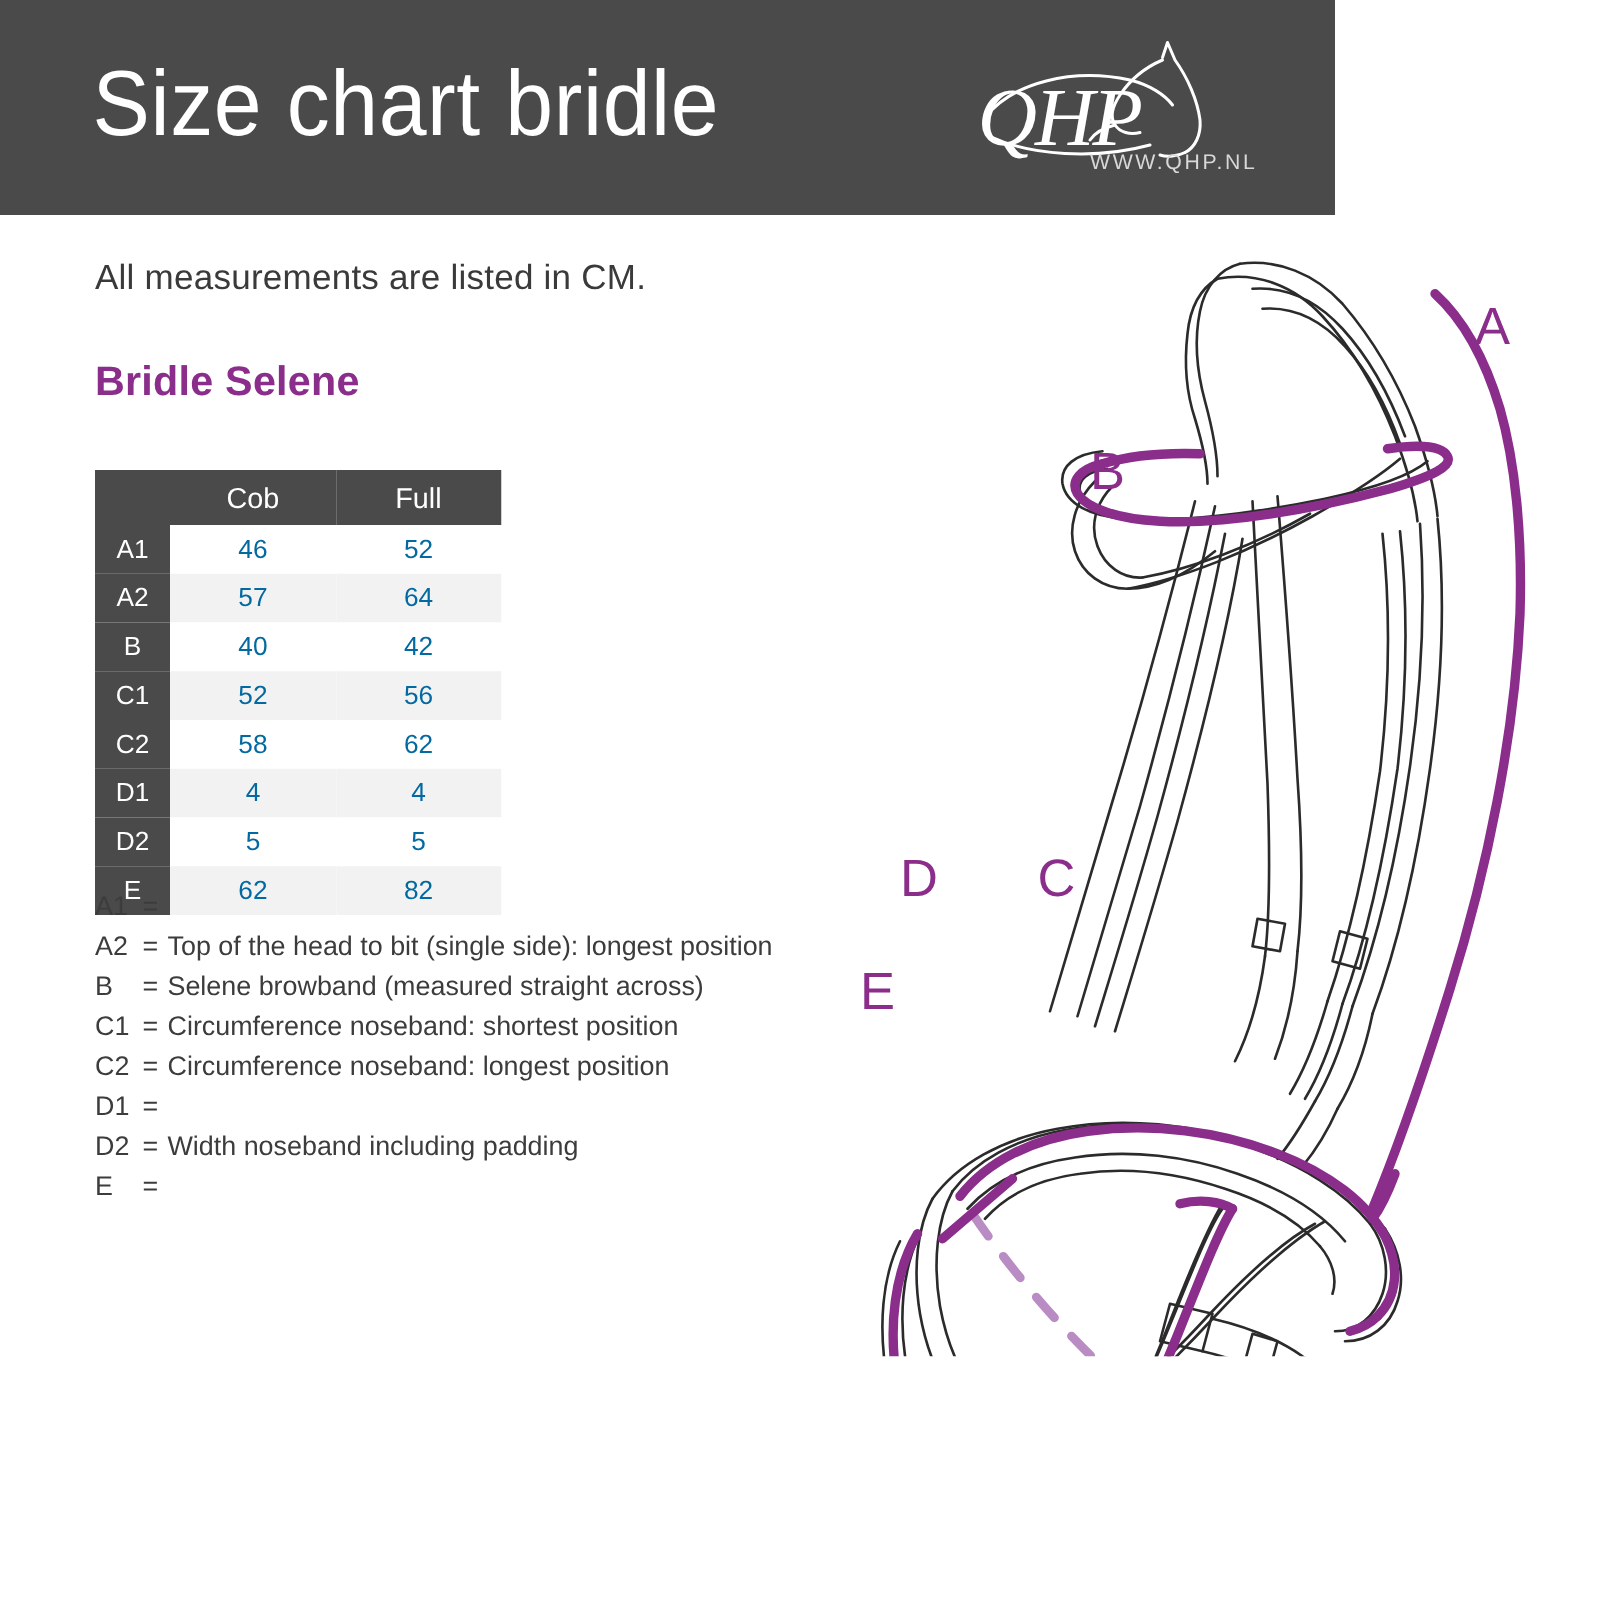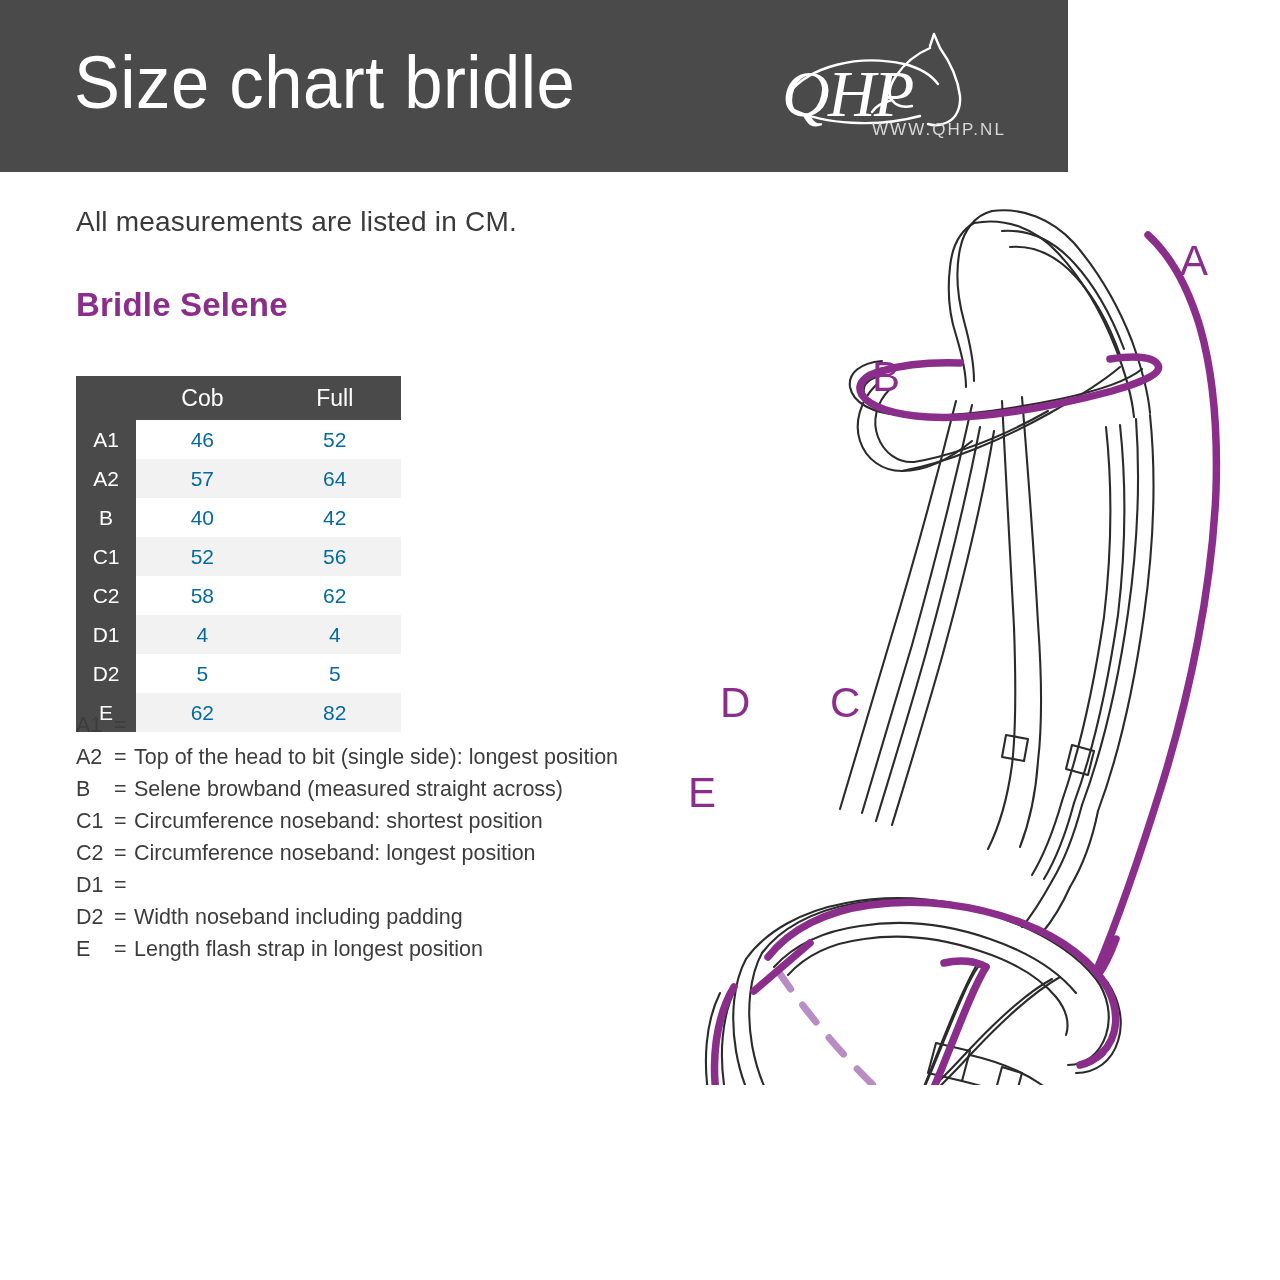--- a/index.html
+++ b/index.html
@@ -284,21 +284,20 @@
       <span class="legend-eq">=</span>
     </div>
     <div class="legend-row">
       <span class="legend-key">D2</span>
       <span class="legend-eq">=</span>
       <span class="legend-desc">Width noseband including padding</span>
     </div>
     <div class="legend-row">
       <span class="legend-key">E</span>
       <span class="legend-eq">=</span>
-      <span class="legend-desc">Length flash strap in longest position</span>
     </div>
   </div>
 
   <div id="illustration">
     <svg width="630" height="910" viewBox="0 0 630 910">
 
       <g fill="none" stroke="#2b2b2b" stroke-width="2.1" stroke-linecap="round" stroke-linejoin="round">
 
         <path d="M324 48 C310 56 302 72 300 92 C297 118 300 142 306 160 C312 180 316 196 316 212"></path>
         <path d="M342 36 C326 40 314 54 310 74 C305 98 308 124 314 146 C320 168 324 188 324 206"></path>

